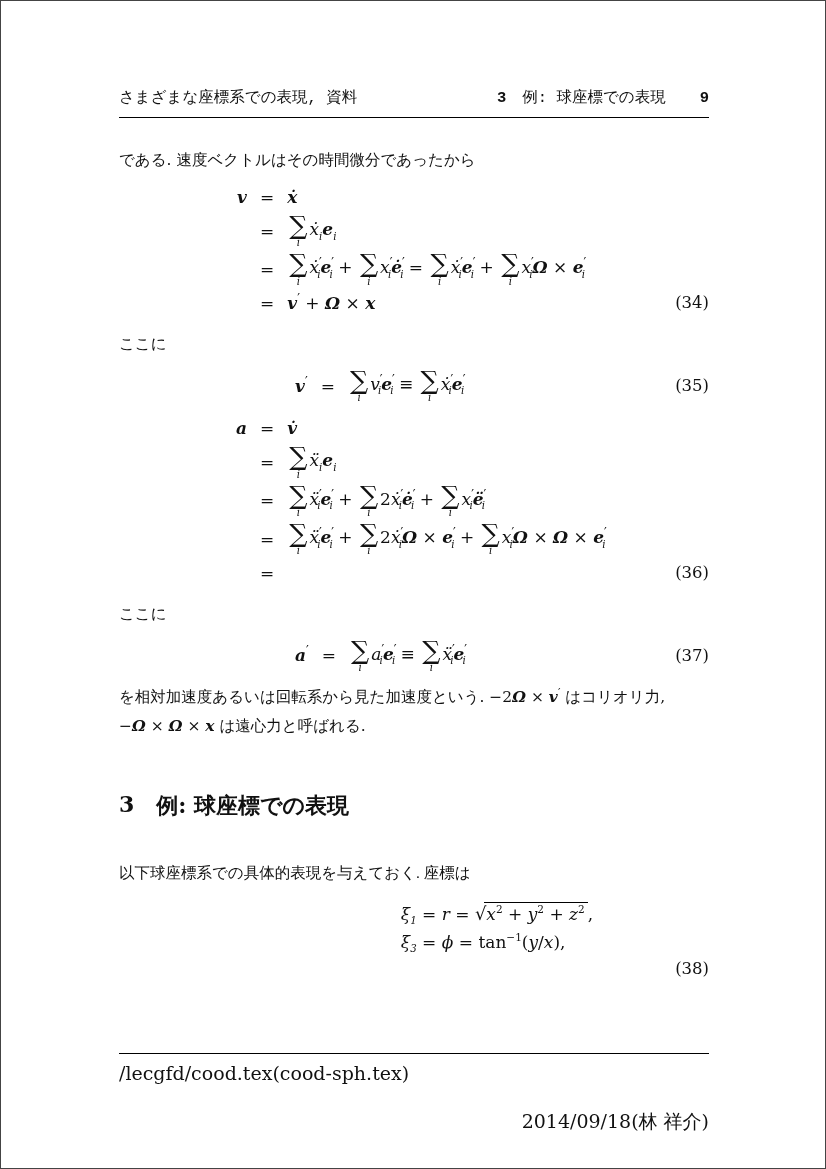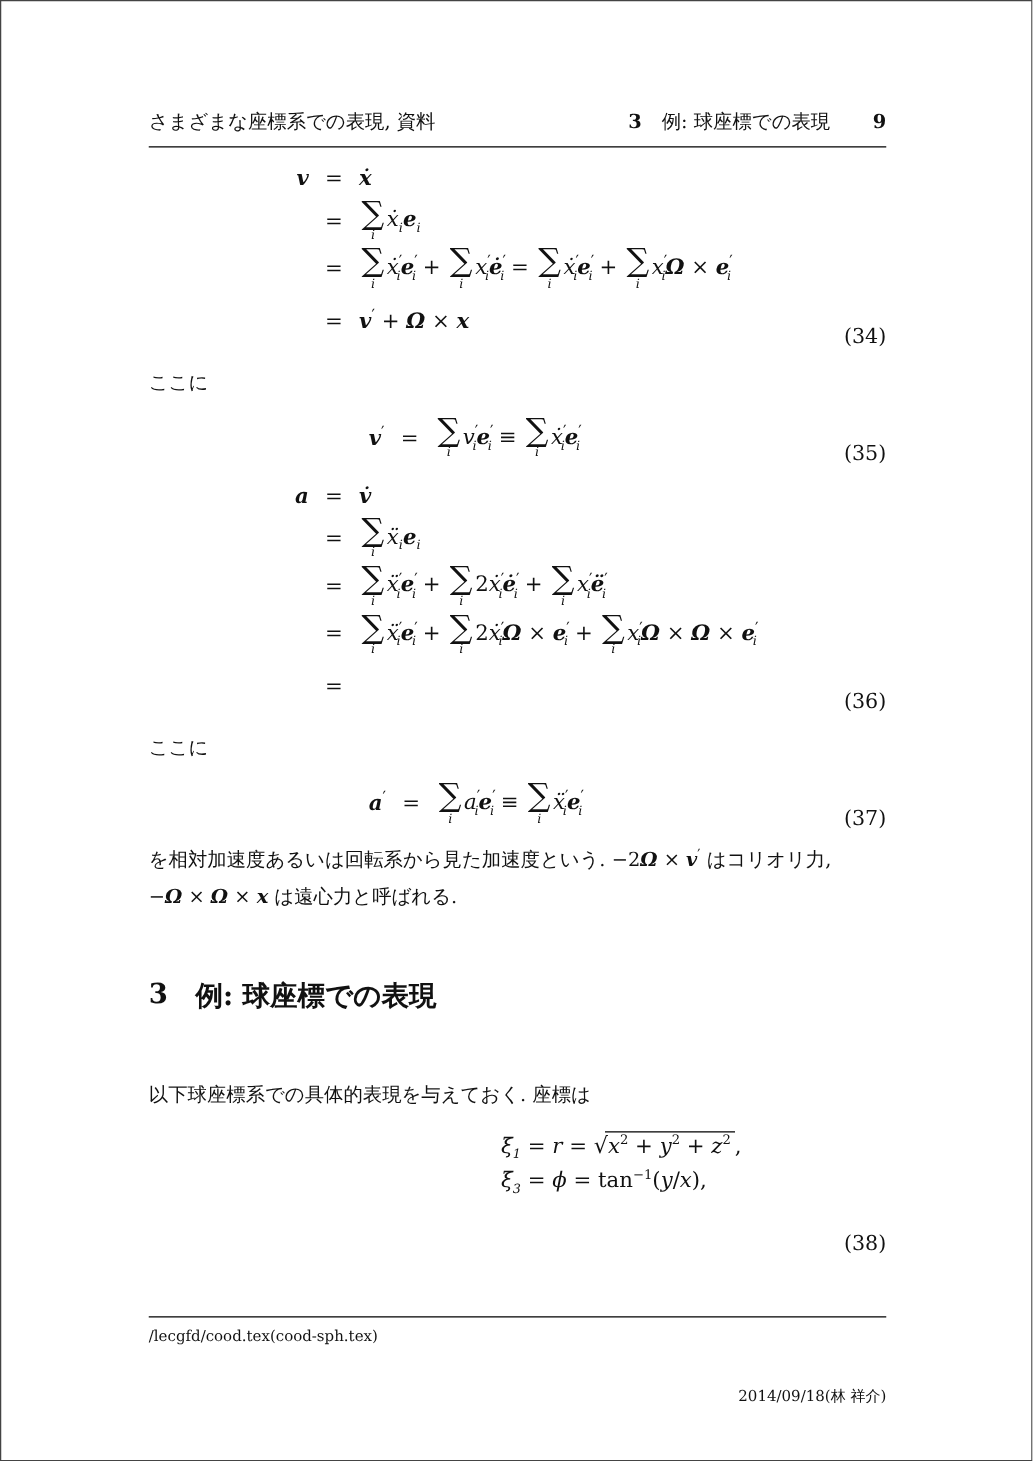--- a/index.html
+++ b/index.html
@@ -5,46 +5,46 @@
   html,body{margin:0;padding:0;background:#e8e8e8;}
   .page{
     width:826px;height:1169px;position:relative;background:#ffffff;
     font-family:"DejaVu Serif",serif;color:#111;overflow:hidden;
     border:1px solid #444;box-sizing:border-box;margin:0 auto;
   }
   .content{position:absolute;left:118px;top:86px;width:590px;}
 
   
   .hdr{display:flex;align-items:baseline;border-bottom:1.4px solid #000;
-       padding-bottom:9px;font-size:15.5px;}
+       padding-bottom:9px;font-size:15.5px;font-family:Liberation Mono, monospace;}
   .h-left{flex:1;}
   .h-no{font-weight:bold;margin-right:16px;}
   .h-page{font-weight:bold;margin-left:34px;}
 
   
   p{margin:0;font-size:15.5px;line-height:1.55;}
   .p1{margin-top:30px;}
   .koko1{margin-top:16px;}
   .p2{margin-top:10px;}
   .p3{margin-top:26px;}
   .koko2{margin-top:16px;}
   .p4{margin-top:10px;line-height:1.8;}
-  .p5{margin-top:52px;}
+  .p5{margin-top:40px;font-family:Liberation Serif, serif;}
 
   b{font-weight:bold;font-style:italic;}
   i{font-style:italic;}
 
   
   .eq{font-size:17px;margin-top:12px;}
   .eq .row{display:flex;align-items:center;margin:3px 0;min-height:26px;}
   .eq .lhs{flex:0 0 128px;text-align:right;}
   .eq.c .lhs{flex:0 0 auto;width:auto;margin-left:176px;}
   .eq .rel{padding:0 13px;}
   .eq .rhs{white-space:nowrap;}
-  .eq .num{margin-left:auto;font-size:16.5px;font-style:normal;margin-top:23px;}
+  .eq .num{margin-left:auto;font-size:16.5px;font-style:normal;}
   .s{display:inline-flex;flex-direction:column;align-items:center;
      vertical-align:middle;line-height:1;margin:0 2px;}
   .s .sg{font-size:1.5em;line-height:0.95;}
   .s .li{font-size:0.6em;font-style:italic;margin-top:1px;}
   sub{font-size:0.6em;font-style:italic;}
   sub.t{margin-left:-0.45em;}
   sup{font-size:0.62em;font-style:normal;}
   .pr{font-size:0.72em;vertical-align:0.5em;line-height:0;}
   .sq{white-space:nowrap;}
   .sq .rd{font-size:1.05em;}
@@ -54,36 +54,37 @@
   .stack{margin-left:166px;}
   .stack .line{margin:5px 0;white-space:nowrap;}
 
   
   .section{margin-top:50px;font-size:22px;font-weight:bold;display:flex;}
   .sec-no{margin-right:22px;}
 
   
   .ftr{position:absolute;left:118px;top:1052px;width:590px;
        border-top:1.2px solid #000;padding-top:8px;display:flex;
-       font-size:12px;}
+       font-size:19px;}
   .f-right{margin-left:auto;margin-top:47px;}
 </style>
 </head>
 <body>
 
 <div class="page">
   <div class="content">
 
     <div class="hdr">
       <span class="h-left">さまざまな座標系での表現, 資料</span>
       <span class="h-no">3</span>
       <span class="h-mid">例: 球座標での表現</span>
       <span class="h-page">9</span>
     </div>
 
+    <p class="p1">である. 速度ベクトルはその時間微分であったから</p>
 
     <div class="eq">
         <div class="row">
           <span class="lhs"><b>v</b></span>
           <span class="rel">=</span>
           <span class="rhs"><b>ẋ</b></span>
           <span class="num"></span>
         </div>
         <div class="row">
           <span class="lhs"></span>

